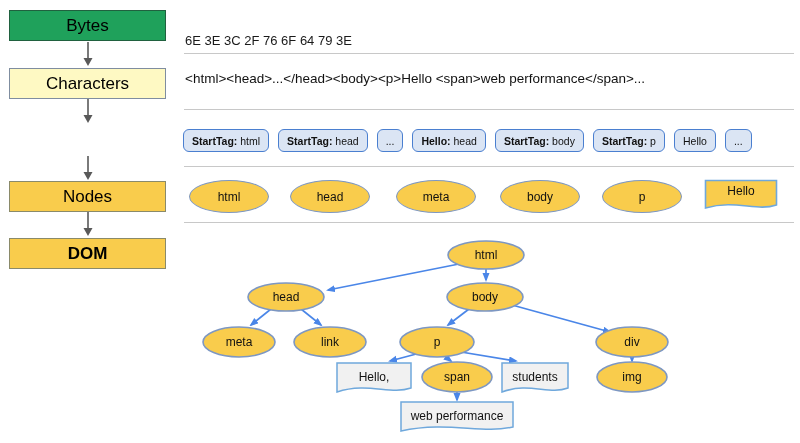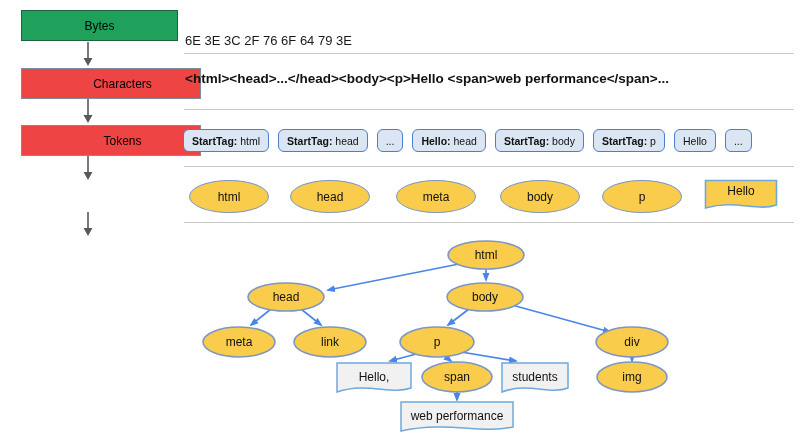--- a/index.html
+++ b/index.html
@@ -1,30 +1,30 @@
 <!DOCTYPE html>
 <html><head>
 <meta charset="utf-8">
 <style>
   html,body{margin:0;padding:0;background:#fff;}
   #canvas{position:relative;width:800px;height:443px;background:#fff;overflow:hidden;
           font-family:"Liberation Sans",sans-serif;color:#111;}
 
   
   .stage{position:absolute;left:9px;width:155px;height:29px;border:1.5px solid #4d4d4d;
-         display:flex;align-items:center;justify-content:center;font-size:12px;color:#000;margin-left:12px;}
+         display:flex;align-items:center;justify-content:center;font-size:17px;color:#000;}
   .stage-green{background:#1fa15b;border-color:#20613f;}
-  .stage-blue{background:#ef4444;border-color:#7f8da0;padding-left:23px;}
+  .stage-blue{background:#fef9c3;border-color:#7f8da0;}
   .stage-yellow{background:#f9cc4c;border-color:#8a8a6a;}
   .stage-bold{font-weight:700;}
   .flow-arrow{position:absolute;left:82px;}
 
   
   .hexline{position:absolute;left:185px;font-size:13px;line-height:19px;color:#1a1a1a;white-space:pre;}
-  .chars{position:absolute;left:185px;top:71px;font-size:13.5px;font-weight:700;color:#111;white-space:pre;}
+  .chars{position:absolute;left:185px;top:71px;font-size:13.5px;font-weight:400;color:#111;white-space:pre;}
   .divider{position:absolute;left:184px;width:610px;height:1px;background:#c8c8c8;}
 
   .tokens-row{position:absolute;left:183px;top:129px;display:flex;gap:9px;align-items:center;}
   .pill{display:inline-flex;align-items:center;white-space:pre;background:#dbe5f4;border:1.5px solid #4a7fd0;
         border-radius:6px;padding:3px 8px;font-size:10.5px;color:#111;height:15px;}
   .pill b{font-weight:700;}
 
   .ellipse{position:absolute;width:78px;height:31px;border:1.6px solid #7d97c2;border-radius:50%;
            background:#f9cc4c;display:flex;align-items:center;justify-content:center;font-size:12px;color:#111;}
   .docbox{position:absolute;width:74px;height:34px;}
@@ -46,33 +46,36 @@
   </svg>
 
   <div class="stage stage-blue" style="top:68px">
     <span>Characters</span>
   </div>
   <svg class="flow-arrow" style="top:99px" width="12" height="25">
     <line x1="6" y1="0" x2="6" y2="17" stroke="#595959" stroke-width="1.6"></line>
     <path d="M1.5 16 L10.5 16 L6 24 Z" fill="#595959"></path>
   </svg>
 
-  <div class="stage stage-blue" style="top:125px">
-    <span>Tokens</span>
-  </div>
   <svg class="flow-arrow" style="top:156px" width="12" height="25">
     <line x1="6" y1="0" x2="6" y2="17" stroke="#595959" stroke-width="1.6"></line>
     <path d="M1.5 16 L10.5 16 L6 24 Z" fill="#595959"></path>
   </svg>
 
+  <div class="stage stage-yellow" style="top:181px">
+    <span>Nodes</span>
+  </div>
   <svg class="flow-arrow" style="top:212px" width="12" height="25">
     <line x1="6" y1="0" x2="6" y2="17" stroke="#595959" stroke-width="1.6"></line>
     <path d="M1.5 16 L10.5 16 L6 24 Z" fill="#595959"></path>
   </svg>
 
+  <div class="stage stage-yellow stage-bold" style="top:238px">
+    <span>DOM</span>
+  </div>
 
   <div class="hexline" style="top:31px">6E 3E 3C 2F 76 6F 64 79 3E</div>
   <div class="divider" style="top:53px"></div>
 
   <div class="chars">&lt;html&gt;&lt;head&gt;...&lt;/head&gt;&lt;body&gt;&lt;p&gt;Hello &lt;span&gt;web performance&lt;/span&gt;...</div>
   <div class="divider" style="top:109px"></div>
 
   <div class="tokens-row">
     <span class="pill"><b>StartTag:</b><span> html</span></span>
     <span class="pill"><b>StartTag:</b><span> head</span></span>

